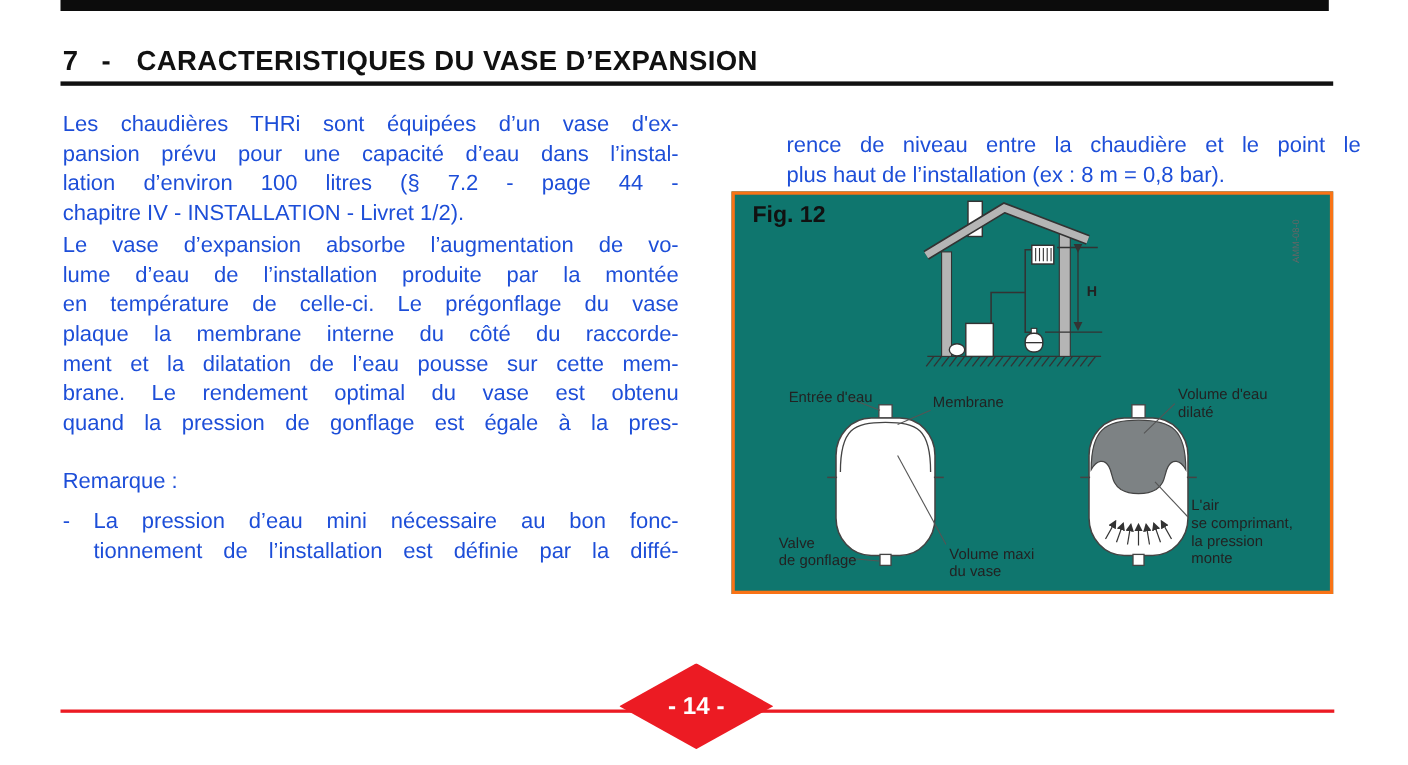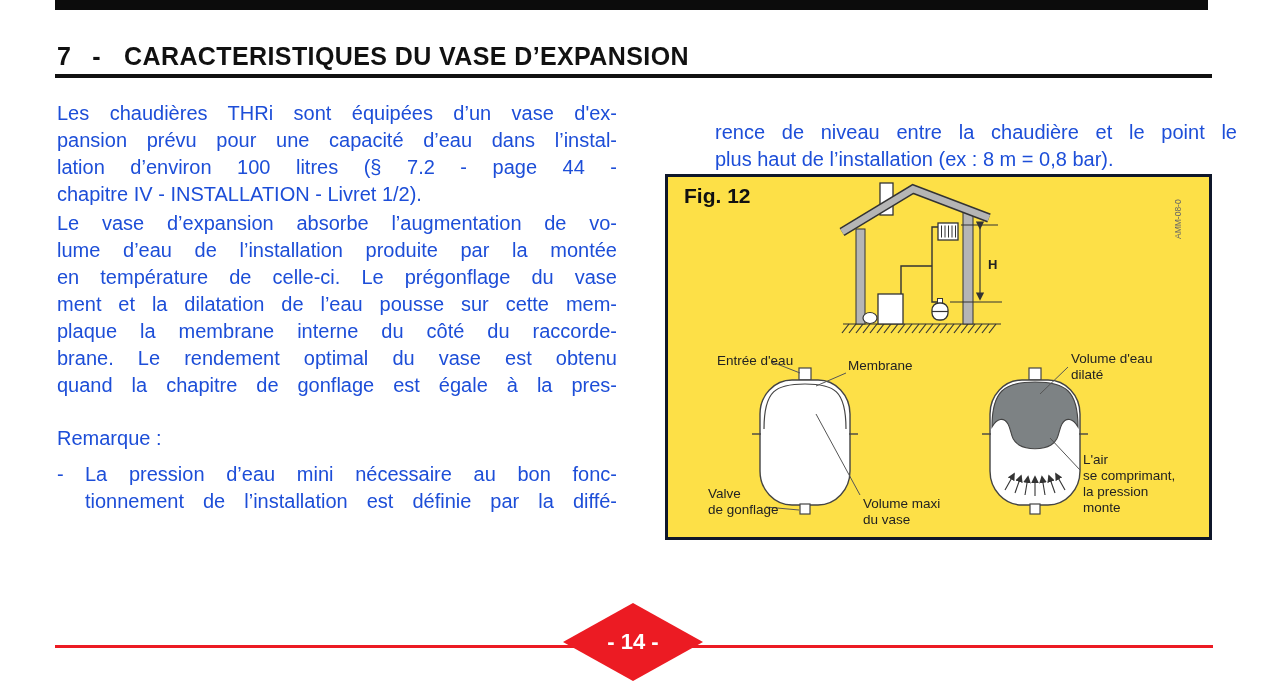--- a/index.html
+++ b/index.html
@@ -15,21 +15,21 @@
   .col{position:absolute;font-size:20px;line-height:27px;color:#1d4ed8;}
   .col-left{left:57px;top:100px;width:560px;}
   .col-right{left:691px;top:119px;width:522px;margin-left:24px;}
   .para{margin:0 0 2px 0;}
   .para-gap{margin-bottom:26px;}
   .pline{text-align:justify;text-align-last:justify;}
   .pline.last{text-align:right;text-align-last:left;}
   .remark{margin:12px 0 9px 0;}
   .bullet{position:relative;padding-left:28px;}
   .bullet .dash{position:absolute;left:0;top:0;}
-  .figure-box{position:absolute;left:665px;top:174px;width:547px;height:366px;border:3px solid #0f172a;box-sizing:border-box;background:#fde047;}
+  .figure-box{position:absolute;left:665px;top:174px;width:547px;height:366px;border:3px solid #f97316;box-sizing:border-box;background:#0f766e;}
   .fig-label{position:absolute;left:16px;top:7px;font-size:21px;font-weight:bold;color:#111;}
   .fig-svg{position:absolute;left:0;top:0;}
   .footer-line{position:absolute;left:55px;top:645px;width:1158px;height:3px;background:var(--accent,#ec1b23);}
   .diamond{position:absolute;left:563px;top:603px;width:140px;height:78px;background:var(--accent,#ec1b23);
     clip-path:polygon(50% 0%,100% 50%,50% 100%,0% 50%);}
   .page-num{position:absolute;left:563px;top:603px;width:140px;height:78px;line-height:78px;text-align:center;
     color:#fff;font-size:22px;font-weight:bold;}
   svg text{font-family:"Liberation Sans","DejaVu Sans",sans-serif;}
 </style>
 </head>
@@ -48,24 +48,24 @@
     <div class="para">
         <div class="pline">Les chaudières THRi sont équipées d’un vase d'ex-</div>
         <div class="pline">pansion prévu pour une capacité d’eau dans l’instal-</div>
         <div class="pline">lation d’environ 100 litres (§ 7.2 - page 44 -</div>
         <div class="pline last">chapitre IV - INSTALLATION - Livret 1/2).</div>
       </div>
     <div class="para para-gap">
         <div class="pline">Le vase d’expansion absorbe l’augmentation de vo-</div>
         <div class="pline">lume d’eau de l’installation produite par la montée</div>
         <div class="pline">en température de celle-ci. Le prégonflage du vase</div>
+        <div class="pline">plaque la membrane interne du côté du raccorde-</div>
         <div class="pline">ment et la dilatation de l’eau pousse sur cette mem-</div>
-        <div class="pline">plaque la membrane interne du côté du raccorde-</div>
         <div class="pline">brane. Le rendement optimal du vase est obtenu</div>
-        <div class="pline">quand la chapitre de gonflage est égale à la pres-</div>
+        <div class="pline">quand la pression de gonflage est égale à la pres-</div>
       </div>
     <div class="remark">Remarque :</div>
     <div class="bullet">
       <span class="dash">-</span>
       <div>
           <div class="pline">La pression d’eau mini nécessaire au bon fonc-</div>
           <div class="pline">tionnement de l’installation est définie par la diffé-</div>
         </div>
     </div>
   </div>

